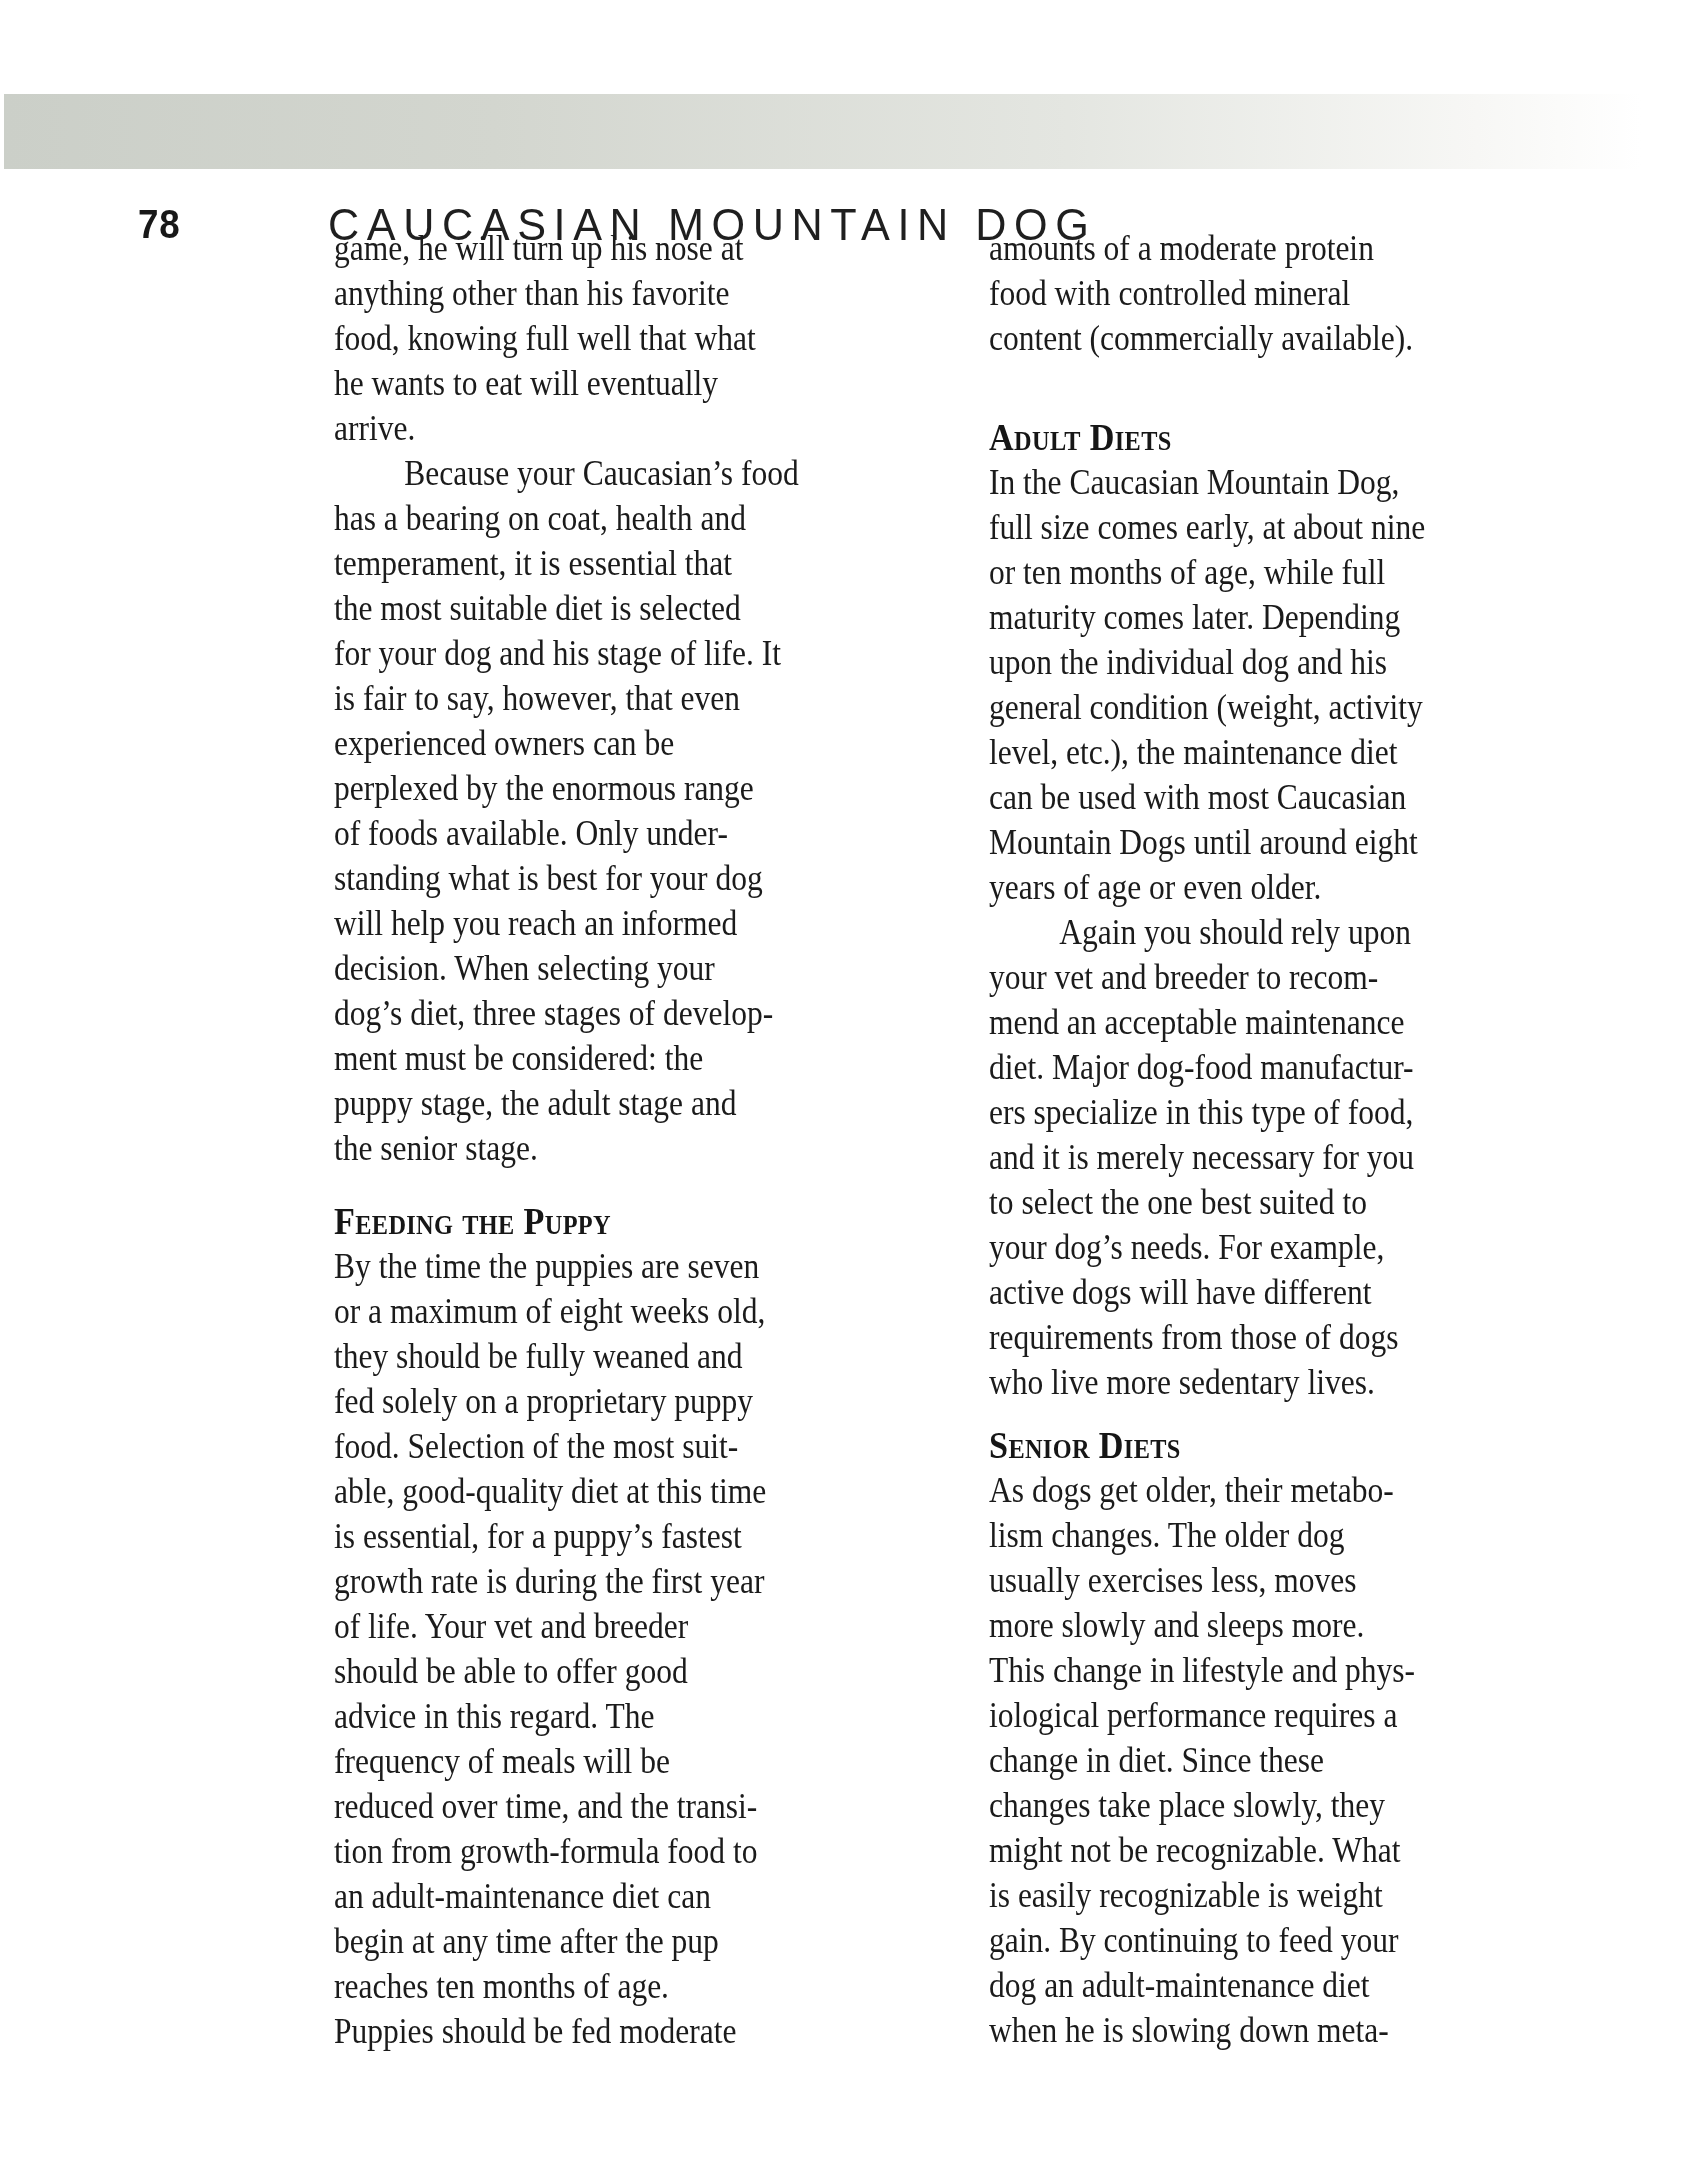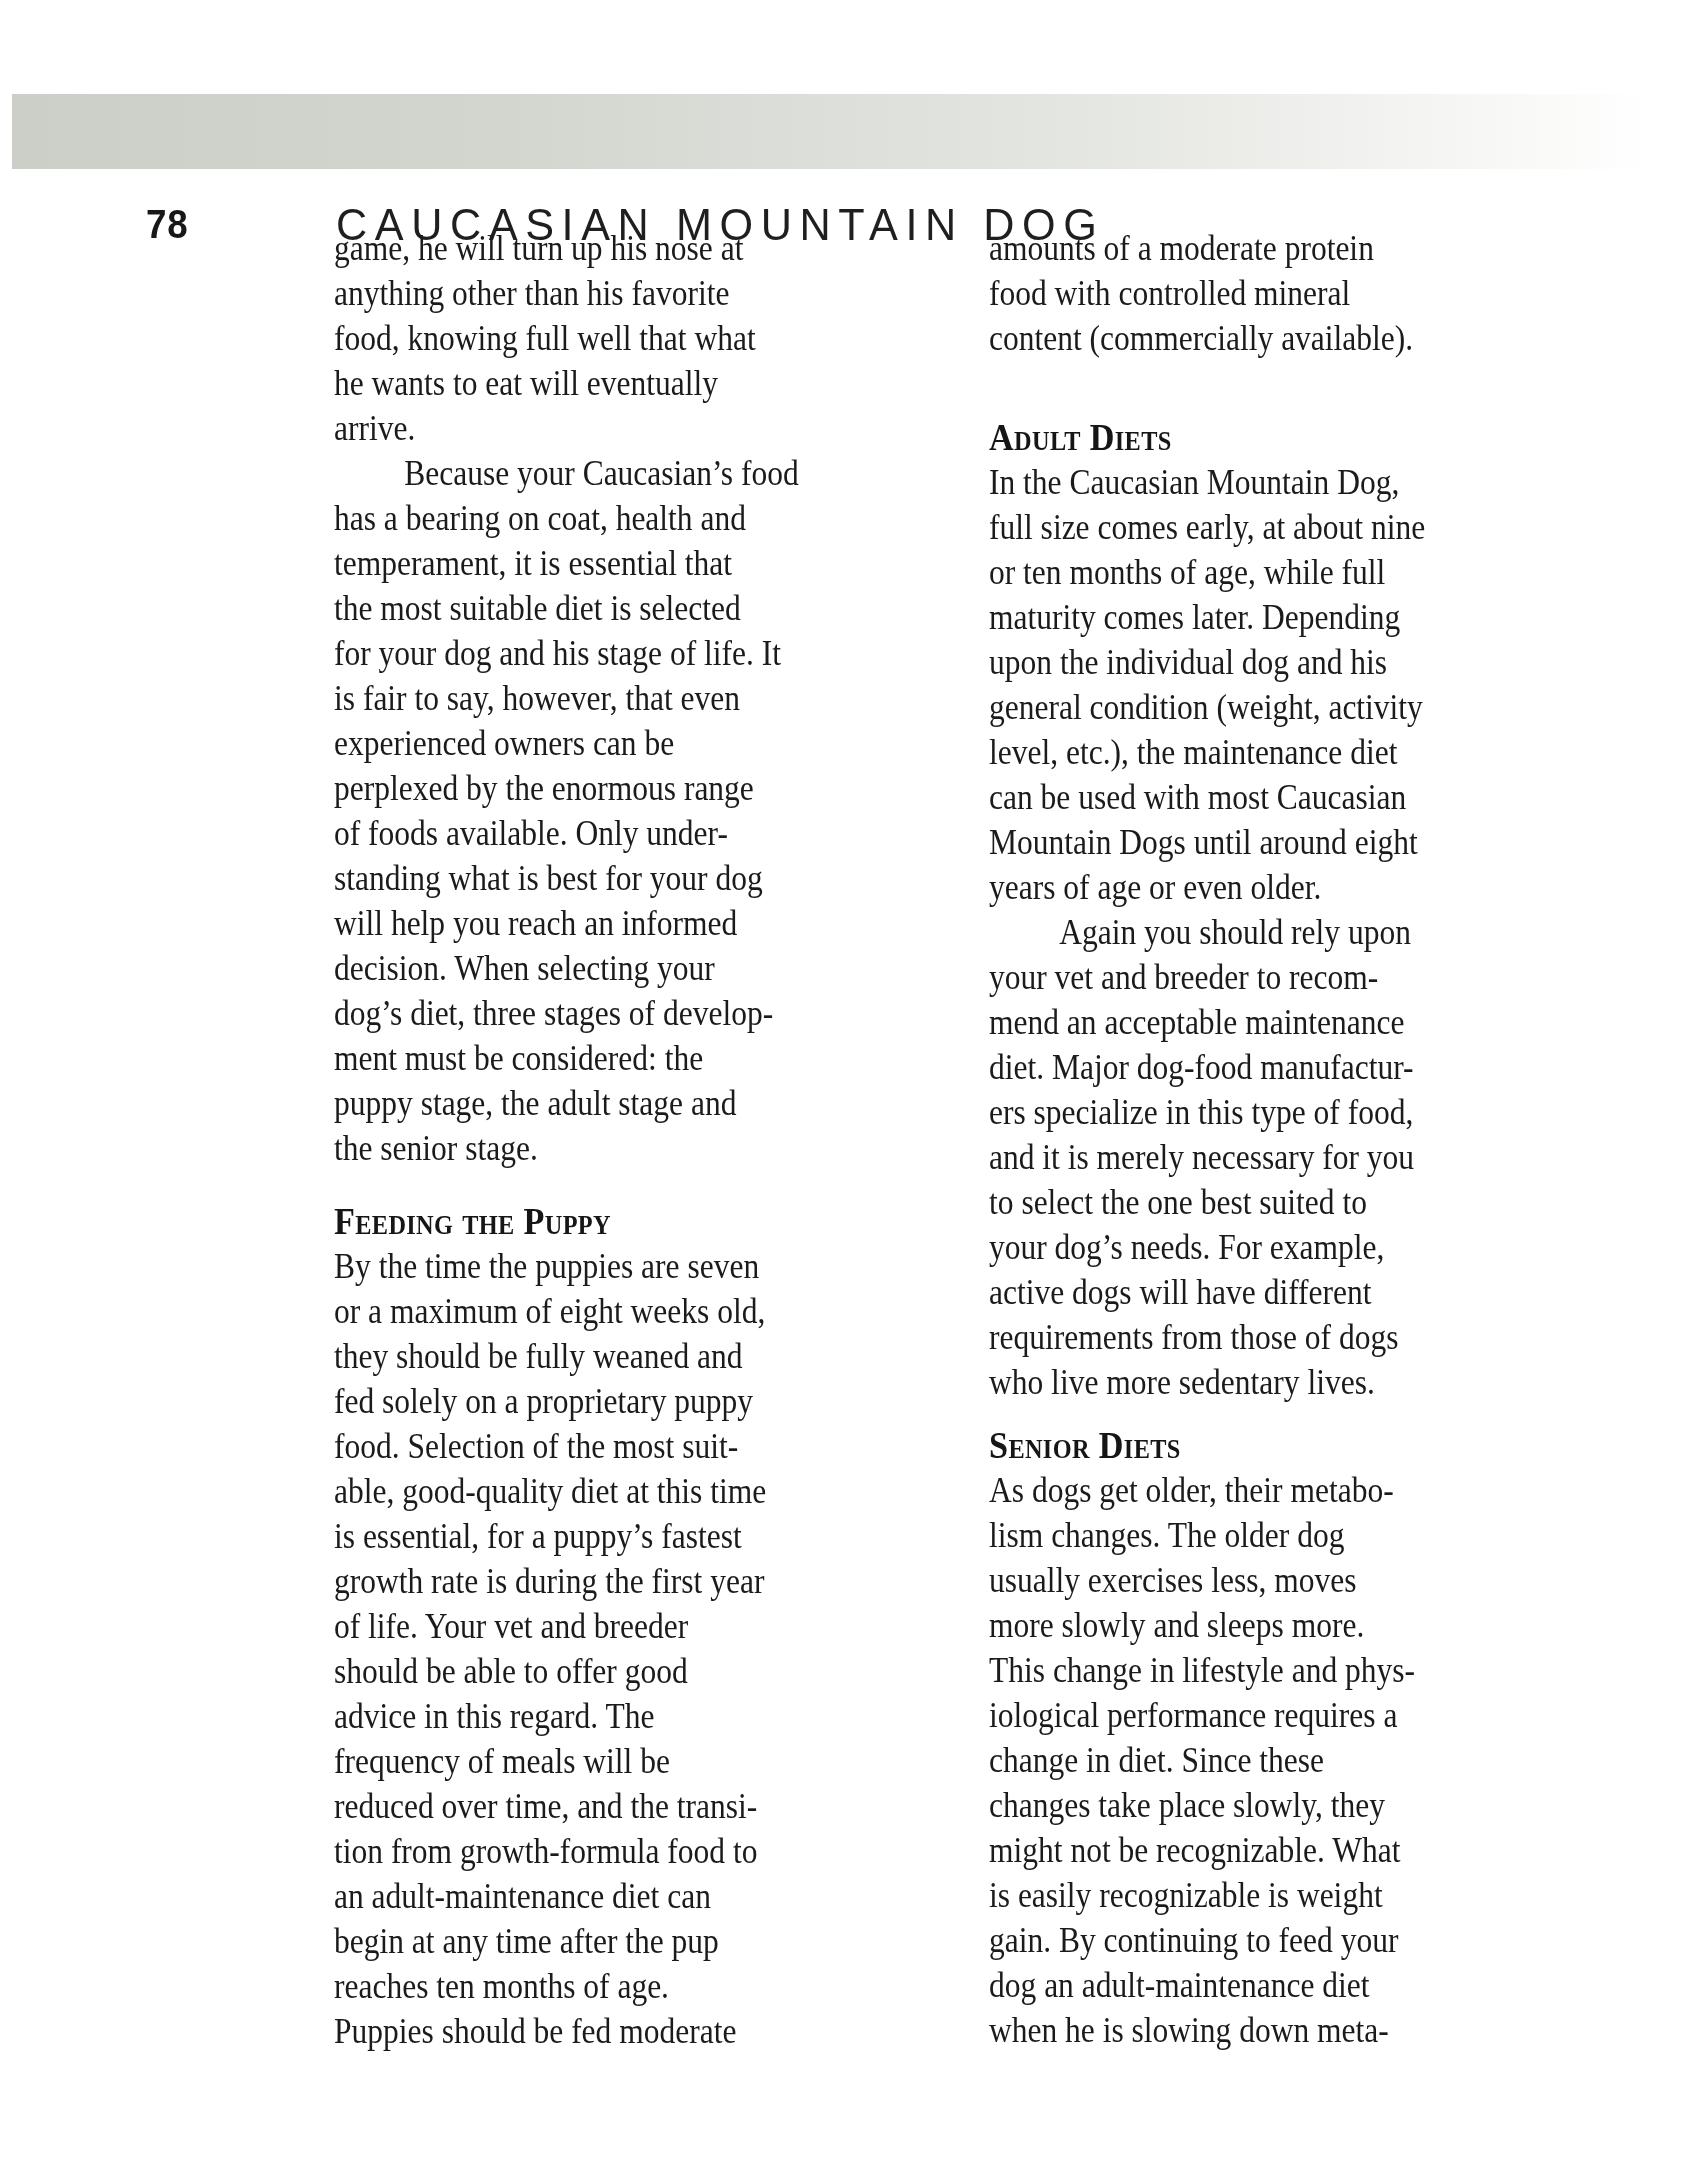--- a/index.html
+++ b/index.html
@@ -11,21 +11,21 @@
     position: relative;
     width: 1703px;
     height: 2161px;
     background: #ffffff;
     overflow: hidden;
     font-family: "Liberation Serif", "DejaVu Serif", serif;
     color: #1b1b1b;
   }
   .band {
     position: absolute;
-    left: 12px;
+    left: 4px;
     top: 94px;
     width: 1637px;
     height: 75px;
     background: linear-gradient(90deg, #cbcfc8 0%, #d3d6cf 30%, #e4e6e1 65%, #f7f7f5 90%, #ffffff 100%);
   }
   .pagenum {
     position: absolute;
     left: 134px;
     top: 110px;
     font-family: "Liberation Sans", sans-serif;

